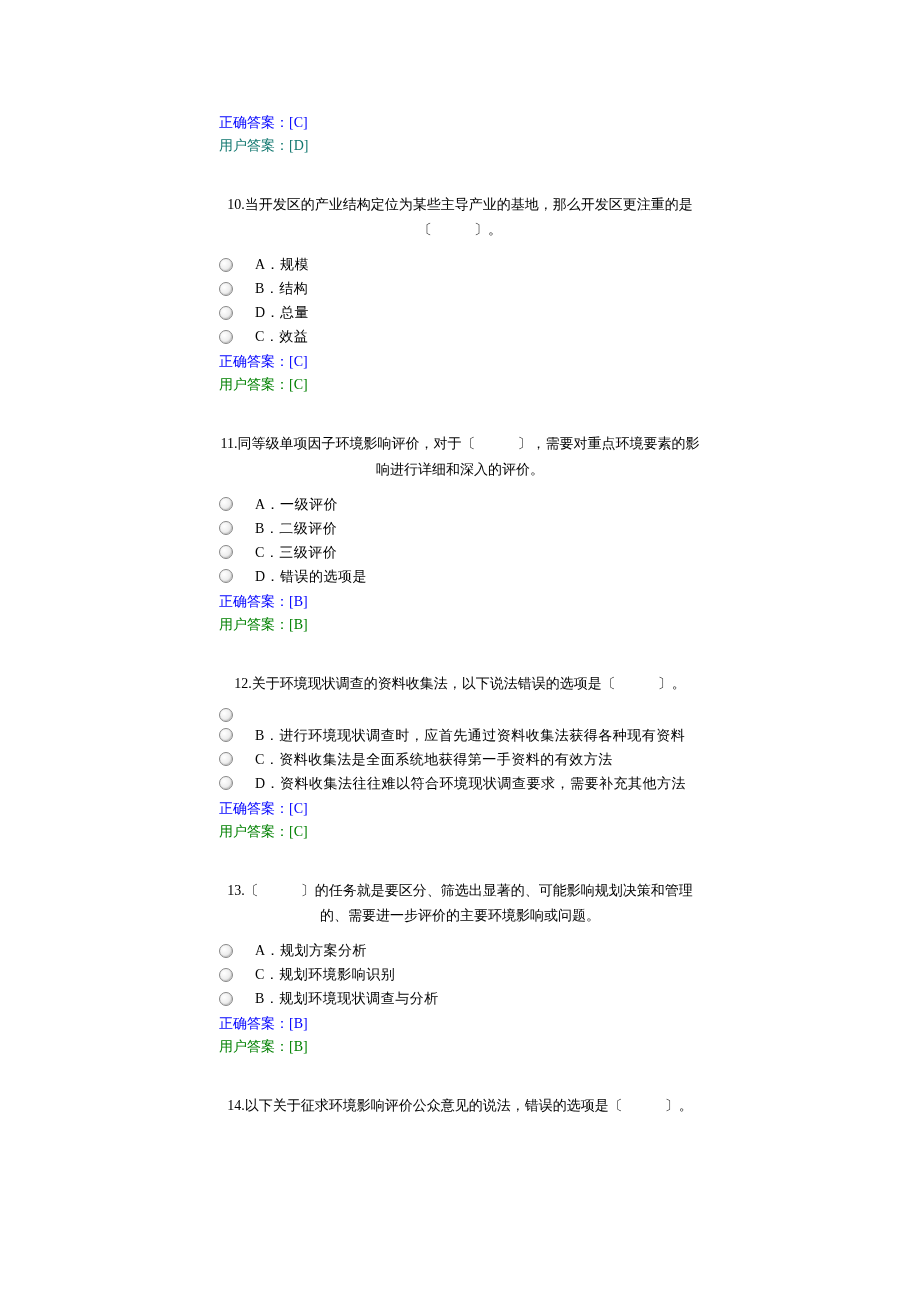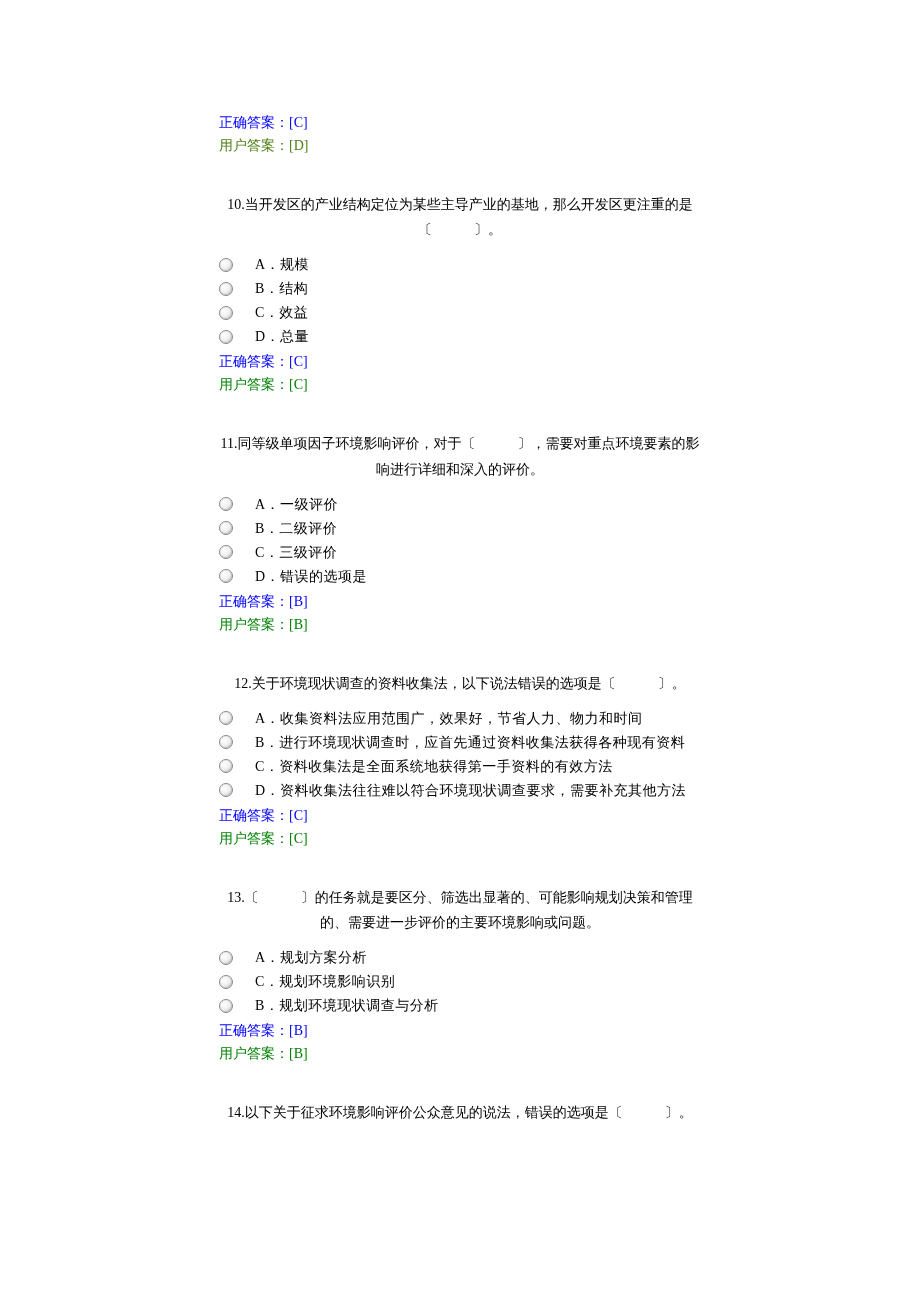--- a/index.html
+++ b/index.html
@@ -15,21 +15,21 @@
       width: 772px;
       margin: 0 auto;
       padding: 110px 145px 80px 145px;
       box-sizing: border-box;
     }
     .answer-correct {
       color: #0000ff;
       margin: 2px 0;
     }
     .answer-user-wrong {
-      color: #4d7c0f;
+      color: #0f766e;
       margin: 2px 0;
     }
     .answer-user-right {
       color: #008000;
       margin: 2px 0;
     }
     .question-block {
       margin-top: 36px;
     }
     .question-text {
@@ -78,25 +78,25 @@
       <div class="option-row">
         <span class="radio-icon"></span>
         <span class="option-label">A．规模</span>
       </div>
       <div class="option-row">
         <span class="radio-icon"></span>
         <span class="option-label">B．结构</span>
       </div>
       <div class="option-row">
         <span class="radio-icon"></span>
-        <span class="option-label">C．效益</span>
+        <span class="option-label">D．总量</span>
       </div>
       <div class="option-row">
         <span class="radio-icon"></span>
-        <span class="option-label">D．总量</span>
+        <span class="option-label">C．效益</span>
       </div>
     </div>
     <div class="answer-correct">
       <span>正确答案：</span><span>[C]</span>
     </div>
     <div class="answer-user-right">
       <span>用户答案：</span><span>[C]</span>
     </div>
   </div>
 
@@ -126,21 +126,20 @@
     <div class="answer-user-right">
       <span>用户答案：</span><span>[B]</span>
     </div>
   </div>
 
   <div class="question-block">
     <p class="question-text">12.关于环境现状调查的资料收集法，以下说法错误的选项是〔　　　〕。</p>
     <div class="options">
       <div class="option-row">
         <span class="radio-icon"></span>
-        <span class="option-label">A．收集资料法应用范围广，效果好，节省人力、物力和时间</span>
       </div>
       <div class="option-row">
         <span class="radio-icon"></span>
         <span class="option-label">B．进行环境现状调查时，应首先通过资料收集法获得各种现有资料</span>
       </div>
       <div class="option-row">
         <span class="radio-icon"></span>
         <span class="option-label">C．资料收集法是全面系统地获得第一手资料的有效方法</span>
       </div>
       <div class="option-row">

